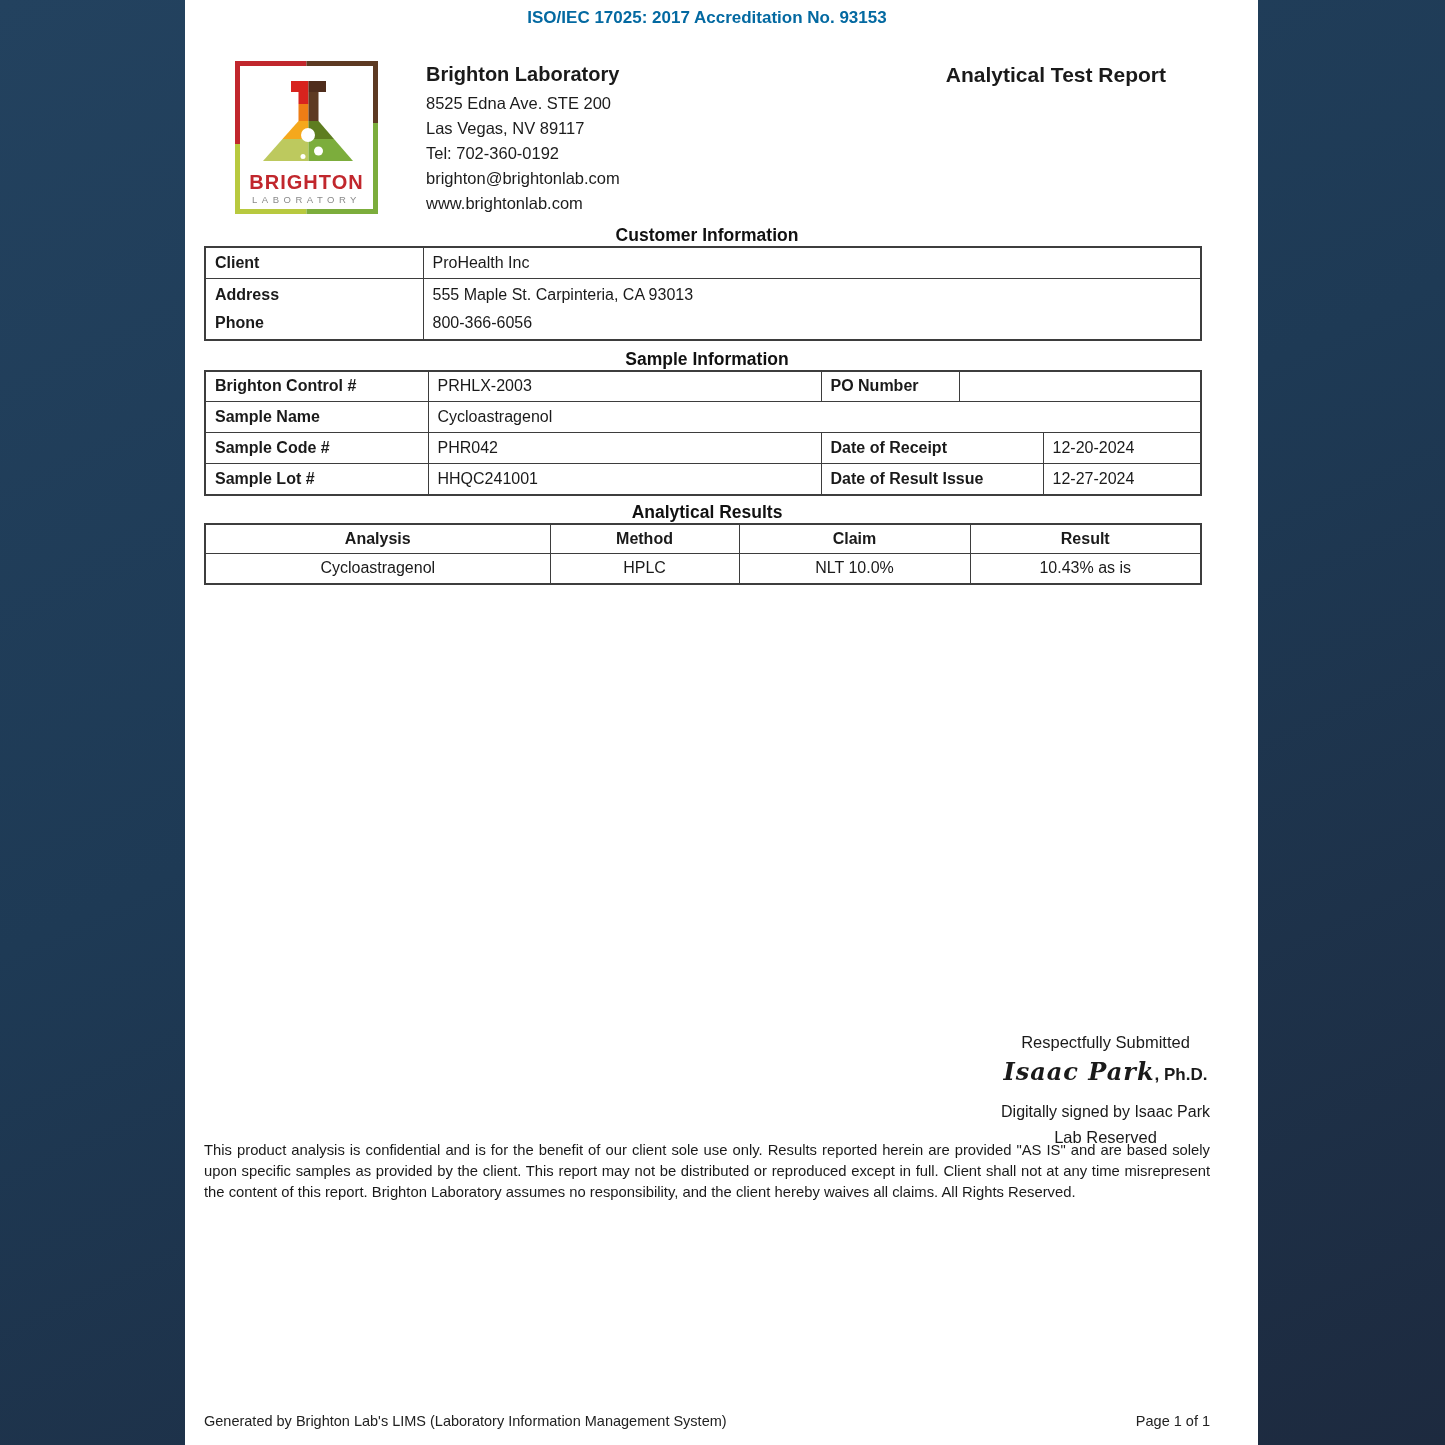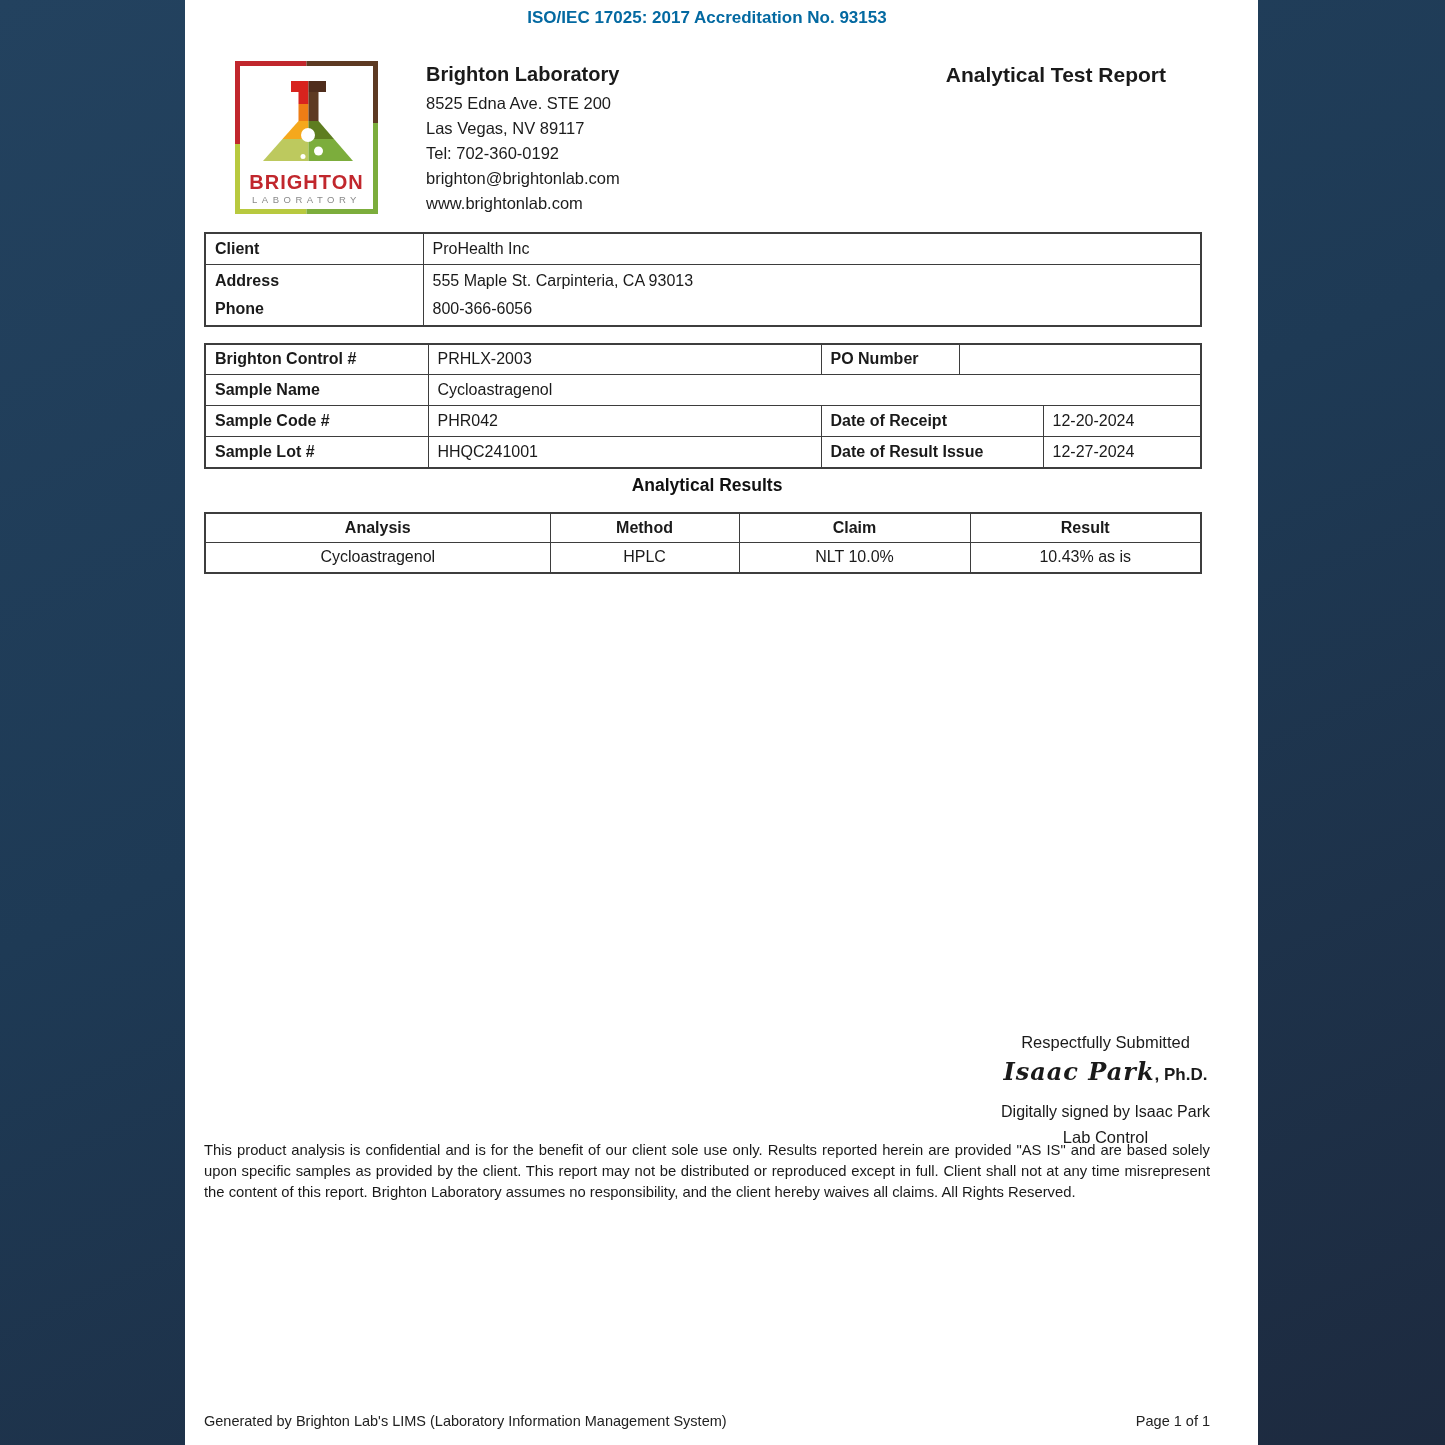--- a/index.html
+++ b/index.html
@@ -35,21 +35,21 @@
 
   .section-heading {
     text-align: center; font-size: 17.5px; font-weight: bold; color: #111;
   }
   .h-customer { margin-top: 9px; }
   .h-sample   { margin-top: 8px; }
   .h-results  { margin-top: 6px; }
 
   table.doc {
     border-collapse: collapse; table-layout: fixed;
-    width: 996px; margin-top: 16px;
+    width: 996px; margin-top: 0;
     font-size: 16px; color: #1a1a1a;
     border: 2px solid #3d3d3d;
   }
   table.doc td {
     border: 1.5px solid #3d3d3d;
     padding: 2px 6px 2px 9px;
     vertical-align: middle;
     overflow: hidden; white-space: nowrap;
   }
   td.lbl { font-weight: bold; }
@@ -130,20 +130,21 @@
         <div class="lab-line first">8525 Edna Ave. STE 200</div>
         <div class="lab-line">Las Vegas, NV 89117</div>
         <div class="lab-line">Tel: 702-360-0192</div>
         <div class="lab-line">brighton@brightonlab.com</div>
         <div class="lab-line">www.brightonlab.com</div>
       </div>
 
       <div class="report-title">Analytical Test Report</div>
     </div>
 
+    <div class="section-heading h-customer">Customer Information</div>
 
     <table class="doc">
       <colgroup>
           <col style="width:218px">
           <col style="width:778px">
         </colgroup>
       <tbody>
           <tr class="r30">
         <td class="lbl">Client</td>
         <td>ProHealth Inc</td>
@@ -154,20 +155,21 @@
           <div>Phone</div>
         </td>
         <td class="two-line">
           <div>555 Maple St. Carpinteria, CA 93013</div>
           <div>800-366-6056</div>
         </td>
       </tr>
     </tbody>
       </table>
 
+    <div class="section-heading h-sample">Sample Information</div>
 
     <table class="doc">
       <colgroup>
         <col style="width:223px">
           <col style="width:393px">
           <col style="width:138px">
           <col style="width:84px">
           <col style="width:158px">
       </colgroup>
       <tbody>
@@ -220,21 +222,21 @@
       </tr>
     </tbody>
       </table>
 
     <div class="signature">
       <div class="sig-submitted">Respectfully Submitted</div>
       <div class="sig-name">
         <span class="sig-script">Isaac Park</span><span>, Ph.D.</span>
       </div>
       <div class="sig-digital">Digitally signed by Isaac Park</div>
-      <div class="sig-title">Lab Control</div>
+      <div class="sig-title">Lab Reserved</div>
     </div>
 
     <div class="disclaimer">This product analysis is confidential and is for the benefit of our client sole use only. Results reported herein are provided "AS IS" and are based solely upon specific samples as provided by the client. This report may not be distributed or reproduced except in full. Client shall not at any time misrepresent the content of this report. Brighton Laboratory assumes no responsibility, and the client hereby waives all claims. All Rights Reserved.</div>
 
     <div class="footer">
       <span>Generated by Brighton Lab's LIMS (Laboratory Information Management System)</span>
       <span>Page 1 of 1</span>
     </div>
 
   </div>

